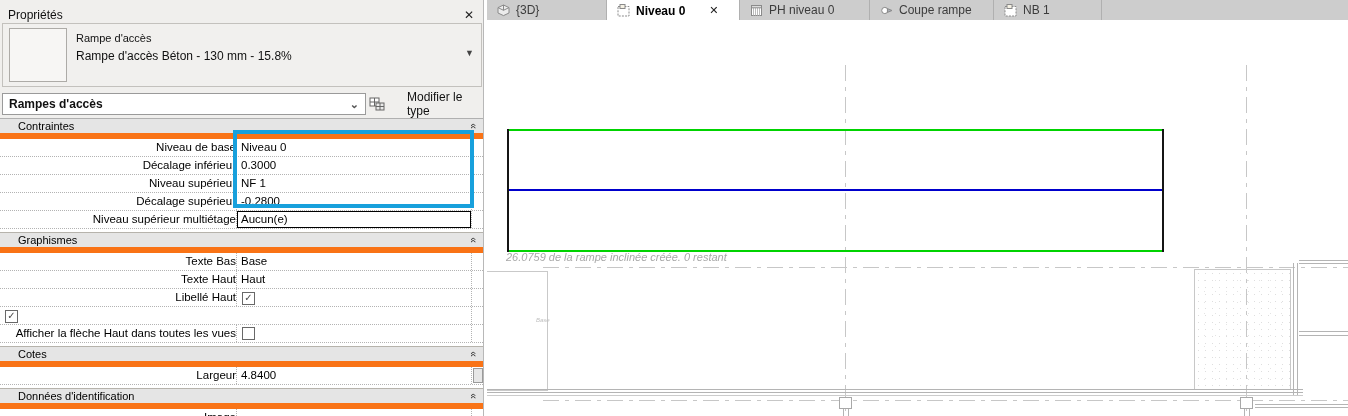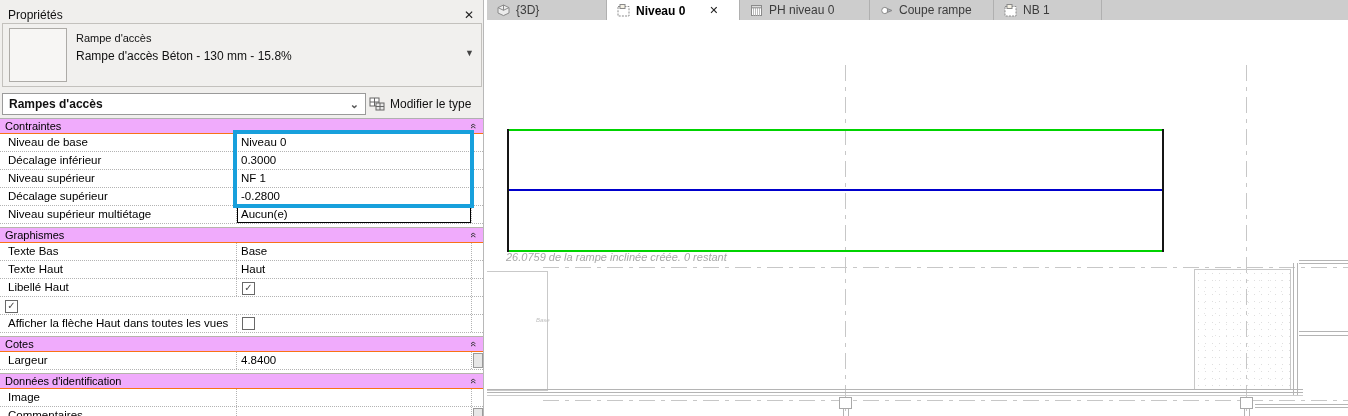--- a/index.html
+++ b/index.html
@@ -20,33 +20,33 @@
            background:#f7f6f4; border:1px solid #adaba7; box-sizing:border-box; }
   .fam { position:absolute; left:73px; top:8px;  font-size:11px; color:#111; white-space:nowrap; }
   .typ { position:absolute; left:73px; top:25px; font-size:12px; color:#111; white-space:nowrap; }
   .tarrow { position:absolute; right:7px; top:24px; font-size:9px; color:#444; }
   .filterrow { position:absolute; left:0; top:90px; width:484px; height:28px; }
   .combo { position:absolute; left:2px; top:3px; width:364px; height:22px; background:#fff;
            border:1px solid #9a9a9a; box-sizing:border-box; font-size:12px; line-height:20px;
            padding-left:6px; color:#111;font-weight:bold; }
   .combo .chev { position:absolute; right:6px; top:0; font-size:11px; color:#555; }
   .modtype { position:absolute; left:369px; top:3px; width:113px; height:22px;
-             display:flex; align-items:center; gap:5px; font-size:12px; color:#111; }
+             display:flex; align-items:center; gap:22px; font-size:12px; color:#111; }
   
   .grid { position:absolute; left:0; top:118px; width:483px; bottom:0; background:#fff;
           border-top:1px solid #b0b0b0; overflow:hidden; }
-  .sec-header { height:14px; background:#f0abfc; font-size:11px; line-height:14px;
-                padding-left:5px; position:relative; color:#000;
-                border-bottom:1px solid #f97316; }
+  .sec-header { height:14px; background:#e5e5e5; font-size:11px; line-height:14px;
+                padding-left:18px; position:relative; color:#000;
+                border-bottom:6px solid #f97316; }
   .sec-header.gap { margin-top:3px; border-top:1px solid #b6b3ac; }
   .collapse { position:absolute; right:7px; top:1px; transform:rotate(90deg);
               font-size:10px; color:#333; line-height:12px; }
   .prow { height:18px; display:flex; border-bottom:1px dotted #b3b3b3; box-sizing:border-box; background:#fff; }
   .plabel { width:237px; flex:none; padding-left:8px; font-size:11.5px; line-height:16px;
-            border-right:1px dotted #b3b3b3; white-space:nowrap; overflow:hidden; box-sizing:border-box; color:#000; }
+            border-right:1px dotted #b3b3b3; white-space:nowrap; overflow:hidden; box-sizing:border-box; color:#000;text-align:right; }
   .pvalue { flex:1; font-size:11.5px; line-height:16px; padding-left:4px; position:relative;
             white-space:nowrap; overflow:hidden; color:#000; }
   .pvalue.sel { box-shadow: inset 0 0 0 1px #000; }
   .gutter { width:11px; flex:none; border-left:1px dotted #b3b3b3; position:relative; }
   .cb { display:inline-block; width:11px; height:11px; border:1px solid #686868; margin-top:2px;
         margin-left:1px; line-height:10px; font-size:10px; color:#4a4a4a; text-align:center; background:#fff; }
   .sidebtn { position:absolute; left:1px; top:1px; width:8px; height:13px;
              background:#e7e7e7; border:1px solid #9a9a9a; }
   .hlbox { position:absolute; left:233px; top:11px; width:241px; height:78px;
            border:4px solid #18a0dc; box-sizing:border-box; pointer-events:none; z-index:5; }

